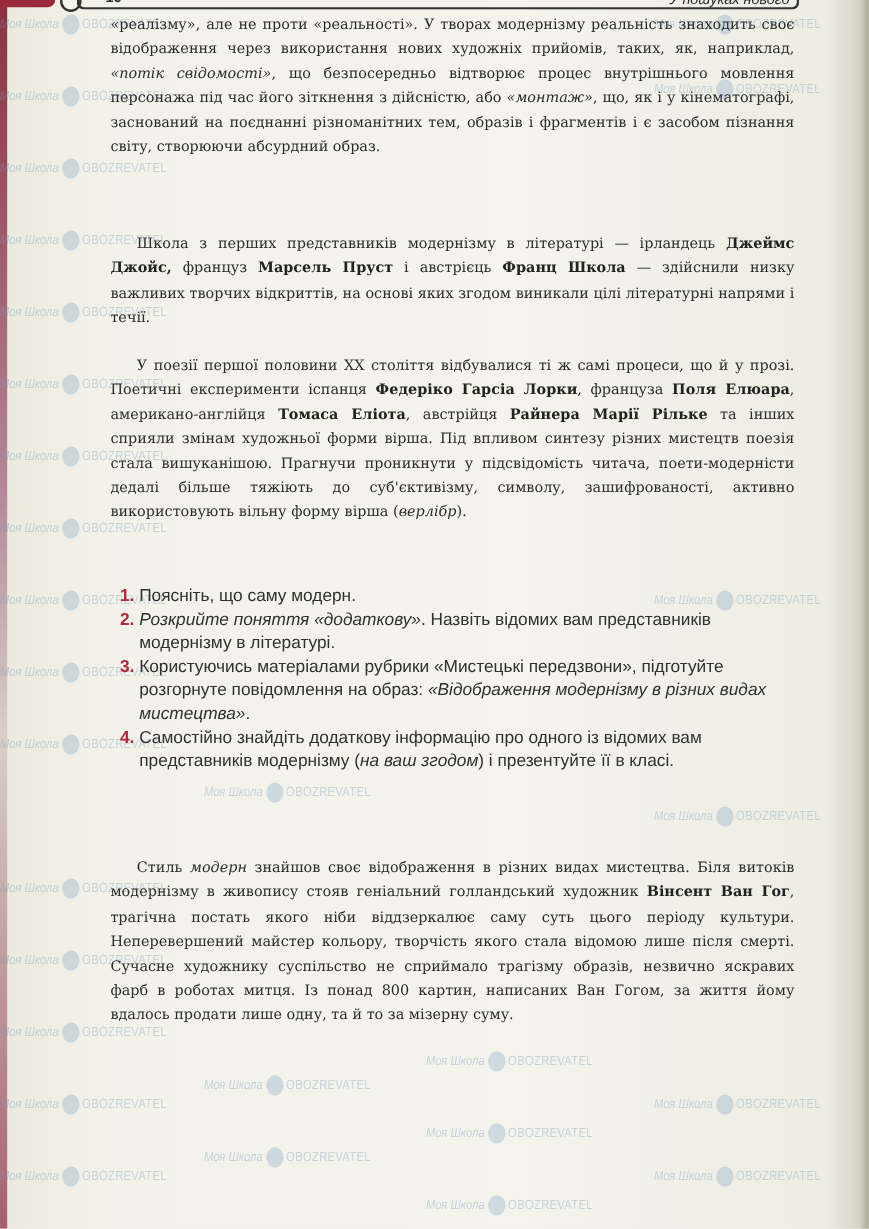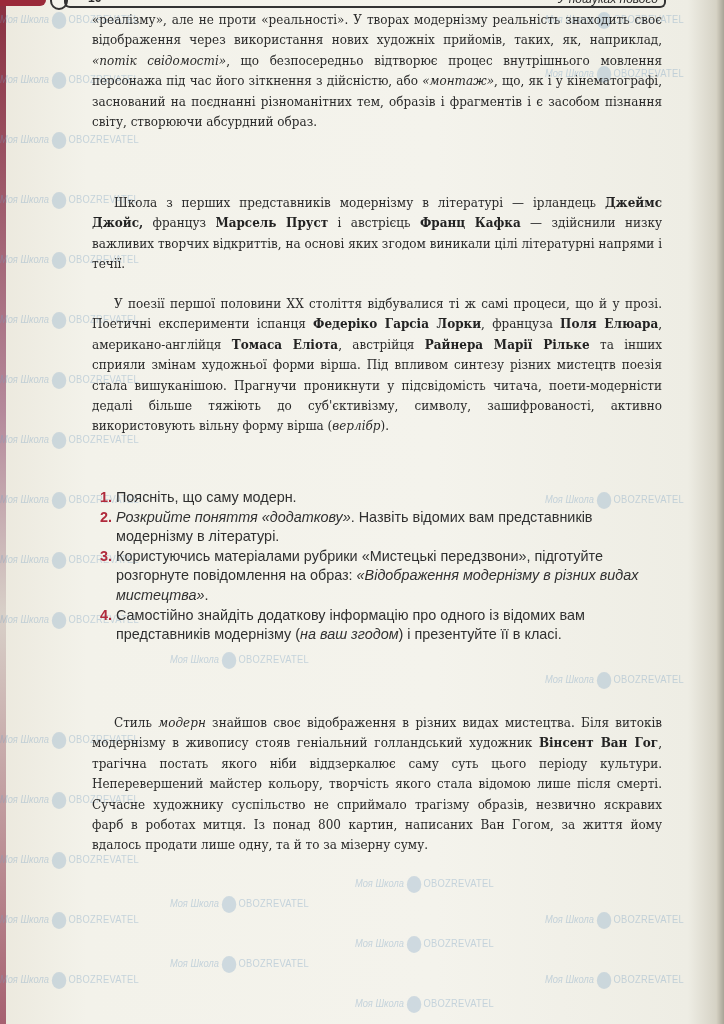--- a/index.html
+++ b/index.html
@@ -136,21 +136,21 @@
     <div class="wm" style="left:0;top:972px"><span>Моя Школа</span><span class="c"></span><span class="o">OBOZREVATEL</span></div>
     <div class="wm" style="left:545px;top:972px"><span>Моя Школа</span><span class="c"></span><span class="o">OBOZREVATEL</span></div>
     <div class="wm" style="left:355px;top:996px"><span>Моя Школа</span><span class="c"></span><span class="o">OBOZREVATEL</span></div>
   </div>
 
   <div class="body-text block1">
     <p><span>«реалізму», але не проти «реальності». У творах модернізму реальність знаходить своє відображення через використання нових художніх прийомів, таких, як, наприклад, </span><i>«потік свідомості»</i><span>, що безпосередньо відтворює процес внутрішнього мовлення персонажа під час його зіткнення з дійсністю, або </span><i>«монтаж»</i><span>, що, як і у кінематографі, заснований на поєднанні різноманітних тем, образів і фрагментів і є засобом пізнання світу, створюючи абсурдний образ.</span></p>
   </div>
 
   <div class="body-text block2">
-    <p class="ind"><span>Школа з перших представників модернізму в літературі — ірландець </span><b>Джеймс Джойс,</b><span> француз </span><b>Марсель Пруст</b><span> і австрієць </span><b>Франц Кафка</b><span> — здійснили низку важливих творчих відкриттів, на основі яких згодом виникали цілі літературні напрями і течії.</span></p>
+    <p class="ind"><span>Школа з перших представників модернізму в літературі — ірландець </span><b>Джеймс Джойс,</b><span> француз </span><b>Марсель Пруст</b><span> і австрієць </span><b>Франц Школа</b><span> — здійснили низку важливих творчих відкриттів, на основі яких згодом виникали цілі літературні напрями і течії.</span></p>
   </div>
 
   <div class="body-text block3">
     <p class="ind"><span>У поезії першої половини XX століття відбувалися ті ж самі процеси, що й у прозі. Поетичні експерименти іспанця </span><b>Федеріко Гарсіа Лорки</b><span>, француза </span><b>Поля Елюара</b><span>, американо-англійця </span><b>Томаса Еліота</b><span>, австрійця </span><b>Райнера Марії Рільке</b><span> та інших сприяли змінам художньої форми вірша. Під впливом синтезу різних мистецтв поезія стала вишуканішою. Прагнучи проникнути у підсвідомість читача, поети-модерністи дедалі більше тяжіють до суб'єктивізму, символу, зашифрованості, активно використовують вільну форму вірша (</span><i>верлібр</i><span>).</span></p>
   </div>
 
   <div class="questions">
     <div class="q">
       <span class="num">1.</span>
       <span>Поясніть, що саму модерн.</span>

